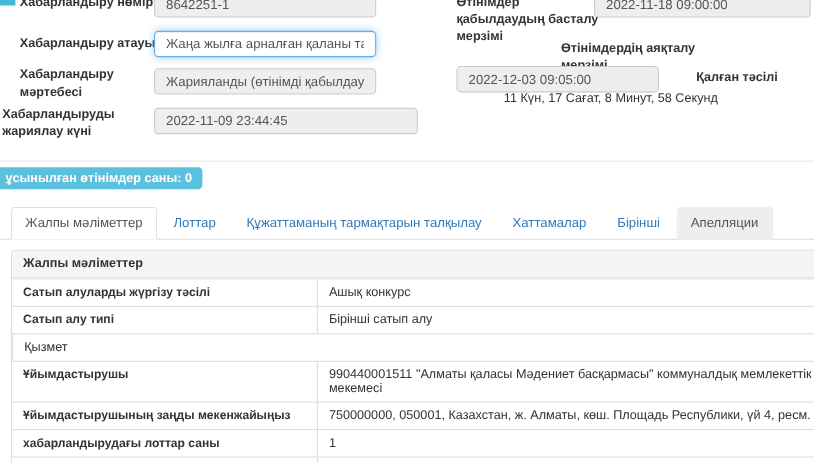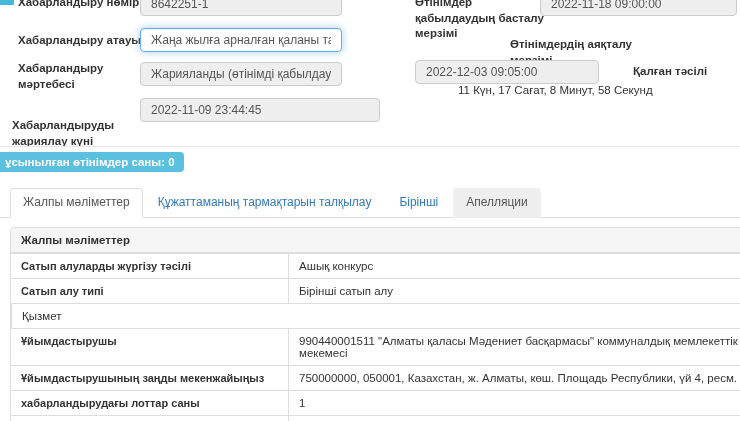--- a/index.html
+++ b/index.html
@@ -21,21 +21,21 @@
     font-family:inherit;font-size:12px;color:#555;padding:0 10px;
     outline:none;
   }
   .ctl.focused{
     background:#fff;border-color:#66afe9;
     box-shadow:inset 0 1px 1px rgba(0,0,0,.075),0 0 8px rgba(102,175,233,.6);
   }
   .l1{left:18px;top:-5px;width:130px;}
   .l2{left:18px;top:33px;width:140px;}
   .l3{left:18px;top:61px;width:100px;}
-  .l4{left:12px;top:97px;width:115px;margin-top:21px;}
+  .l4{left:2px;top:97px;width:115px;}
   .in1{left:140px;top:-8px;width:202px;}
   .in2{left:140px;top:28px;width:202px;}
   .in3{left:140px;top:62px;width:202px;}
   .in4{left:140px;top:98px;width:240px;}
   .rl1{left:415px;top:-5px;width:132px;}
   .rl2{left:510px;top:37px;width:145px;}
   .rl3{left:633px;top:64px;width:100px;}
   .rin1{left:540px;top:-8px;width:197px;}
   .rin2{left:415px;top:60px;width:184px;}
   .countdown{position:absolute;left:430px;top:84px;font-size:11.5px;color:#333;margin-left:28px;}
@@ -106,21 +106,23 @@
   <div class="flabel rl3">Қалған тәсілі</div>
   <div class="countdown">11 Күн, 17 Сағат, 8 Минут, 58 Секунд</div>
 </div>
 
 <div class="divider"></div>
 
 <span class="count-badge" style="background: rgb(91, 192, 222);">ұсынылған өтінімдер саны: 0</span>
 
 <ul class="tabs">
   <li><a class="tab active">Жалпы мәліметтер</a></li>
+  <li><a class="tab link">Лоттар</a></li>
   <li><a class="tab link">Құжаттаманың тармақтарын талқылау</a></li>
+  <li><a class="tab link">Хаттамалар</a></li>
   <li><a class="tab link">Бірінші</a></li>
   <li><a class="tab hover">Апелляции</a></li>
 </ul>
 
 <div class="panel">
   <div class="panel-heading">Жалпы мәліметтер</div>
   <div class="trow">
     <div class="tcell-label">Сатып алуларды жүргізу тәсілі</div>
     <div class="tcell-value">Ашық конкурс</div>
   </div>

